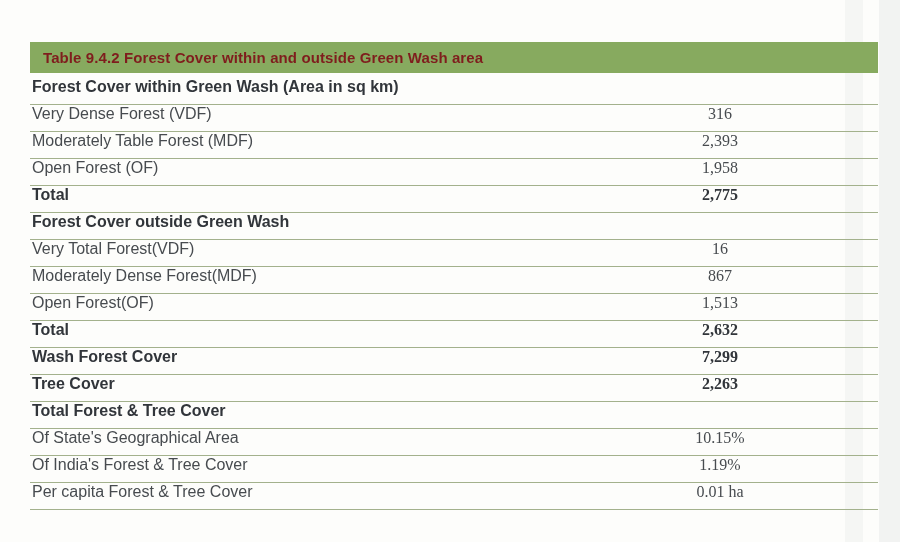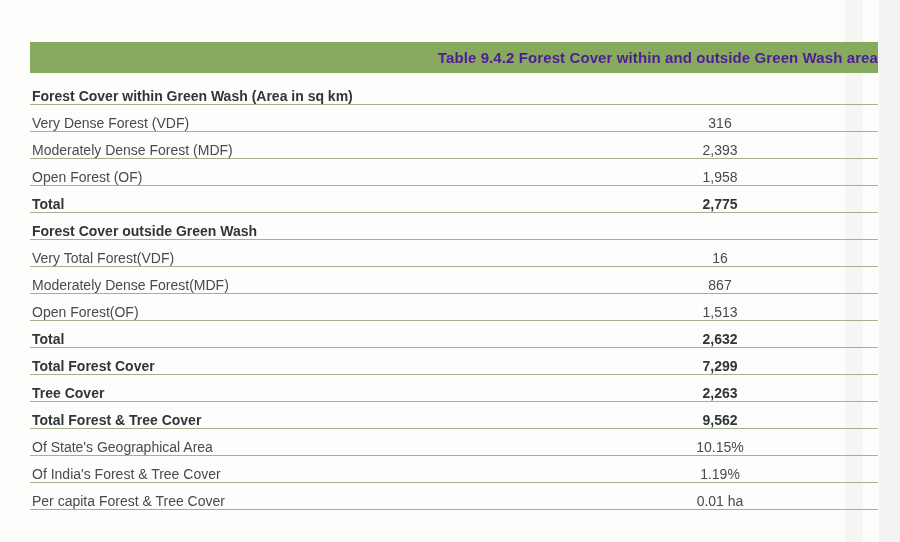--- a/index.html
+++ b/index.html
@@ -31,63 +31,64 @@
     color: #ffffff;
     font-size: 15px;
     font-weight: 700;
     letter-spacing: 0.1px;
   }
   .table {
     margin-top: 5px;
   }
   .row {
     display: flex;
-    align-items: flex-end;
+    align-items: flex-start;
     height: 26px;
     border-bottom: 1px solid #a3b18c;
-    font-size: 14px;
+    font-size: 16px;
     color: #474b4f;
   }
   .row .label {
     flex: 1;
     padding-left: 2px;
     white-space: nowrap;
   }
   .row .value {
     width: 180px;
     margin-right: 68px;
     text-align: center;
     white-space: nowrap;
+    font-family: Liberation Serif, serif;
   }
   .row.bold .label, .row.bold .value {
     font-weight: 700;
     color: #31353a;
   }
 </style>
 </head>
 <body>
 
 <div class="scan-band b1"></div>
 <div class="scan-band b2"></div>
 
 <div class="page">
-  <div class="title-bar" style="background: rgb(135, 170, 95); color: #4c1d95; text-align: right;">
+  <div class="title-bar" style="background: rgb(135, 170, 95); color: #7f1d1d;">
     <span>Table 9.4.2 Forest Cover within and outside Green Wash area</span>
   </div>
   <div class="table" id="forest-table">
       <div class="row bold">
     <span class="label">Forest Cover within Green Wash (Area in sq km)</span>
     <span class="value"></span>
   </div>
       <div class="row">
     <span class="label">Very Dense Forest (VDF)</span>
     <span class="value">316</span>
   </div>
       <div class="row">
-    <span class="label">Moderately Dense Forest (MDF)</span>
+    <span class="label">Moderately Table Forest (MDF)</span>
     <span class="value">2,393</span>
   </div>
       <div class="row">
     <span class="label">Open Forest (OF)</span>
     <span class="value">1,958</span>
   </div>
       <div class="row bold">
     <span class="label">Total</span>
     <span class="value">2,775</span>
   </div>
@@ -105,30 +106,29 @@
   </div>
       <div class="row">
     <span class="label">Open Forest(OF)</span>
     <span class="value">1,513</span>
   </div>
       <div class="row bold">
     <span class="label">Total</span>
     <span class="value">2,632</span>
   </div>
       <div class="row bold">
-    <span class="label">Total Forest Cover</span>
+    <span class="label">Wash Forest Cover</span>
     <span class="value">7,299</span>
   </div>
       <div class="row bold">
     <span class="label">Tree Cover</span>
     <span class="value">2,263</span>
   </div>
       <div class="row bold">
     <span class="label">Total Forest &amp; Tree Cover</span>
-    <span class="value">9,562</span>
   </div>
       <div class="row">
     <span class="label">Of State's Geographical Area</span>
     <span class="value">10.15%</span>
   </div>
       <div class="row">
     <span class="label">Of India's Forest &amp; Tree Cover</span>
     <span class="value">1.19%</span>
   </div>
       <div class="row">

